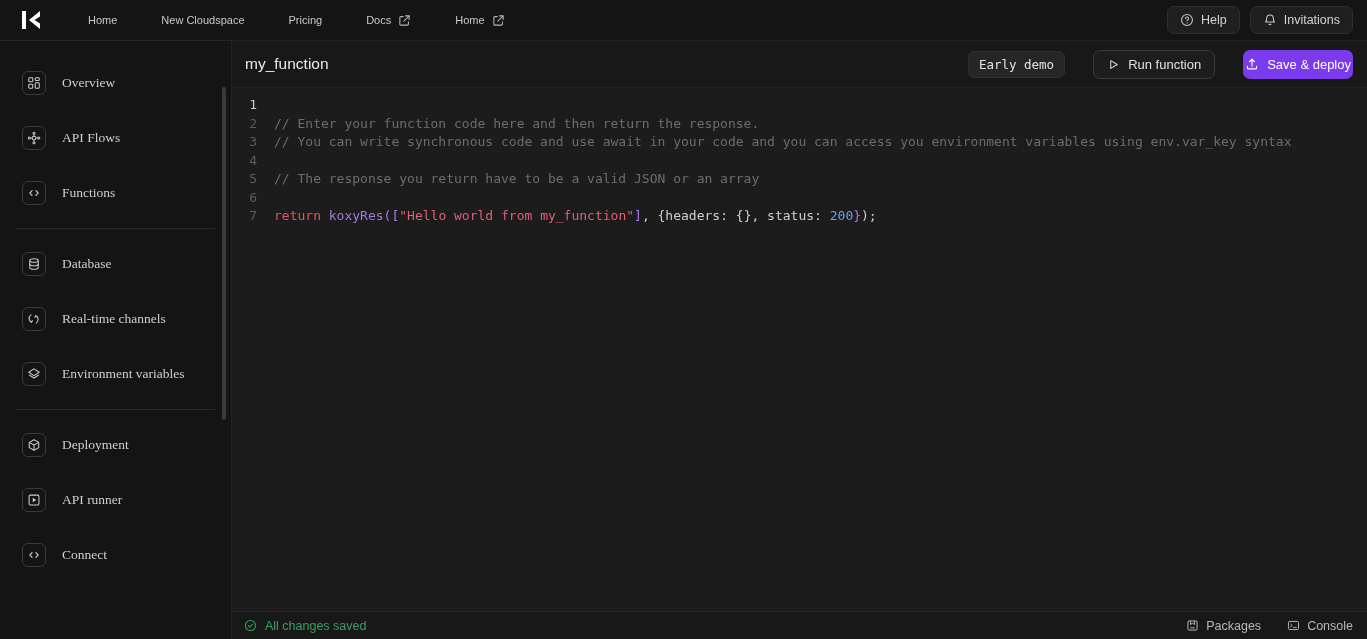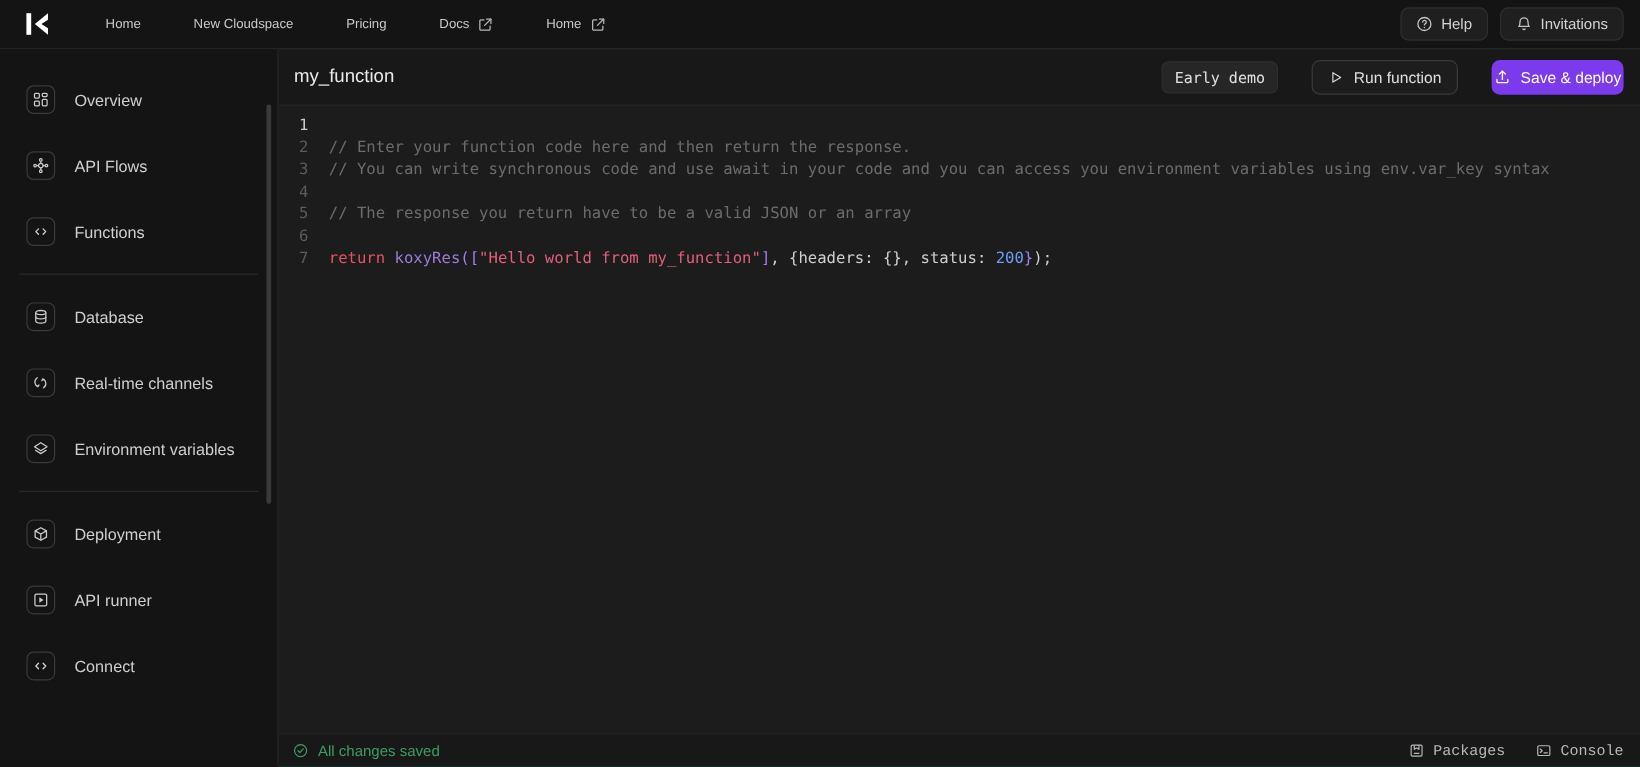--- a/index.html
+++ b/index.html
@@ -35,21 +35,21 @@
 
   
   .body-row { display: flex; flex: 1; min-height: 0; }
 
   
   .sidebar {
     width: 232px; min-width: 232px; background: #141414;
     position: relative; overflow: hidden;
     border-right: 1px solid #232323;
   }
-  .sidebar-inner { padding-top: 10px; }
+  .sidebar-inner { padding-top: 10px; font-family: Liberation Serif, serif; }
   .side-item {
     display: flex; align-items: center; gap: 16px;
     height: 46px; margin: 9px 16px; padding: 0 6px;
     border-radius: 8px; cursor: pointer; color: #c5c5c5;
   }
   .side-ico {
     width: 24px; height: 24px; min-width: 24px;
     border: 1px solid #3a3a3a; border-radius: 6px;
     display: flex; align-items: center; justify-content: center;
     color: #cdcdcd;
@@ -110,21 +110,21 @@
   .c-plain   { color: #cfcfcf; }
   .c-num     { color: #6f9ef8; }
 
   
   .statusbar {
     height: 28px; min-height: 28px; background: #181818;
     border-top: 1px solid #262626;
     display: flex; align-items: center; padding: 0 14px 0 12px;
   }
   .status-saved { display: flex; align-items: center; gap: 8px; color: #3d9e63; font-size: 12.5px; }
-  .status-right { margin-left: auto; display: flex; align-items: center; gap: 26px; font-family: Liberation Mono, monospace; }
+  .status-right { margin-left: auto; display: flex; align-items: center; gap: 26px; }
   .status-btn {
     display: flex; align-items: center; gap: 7px; color: #b8b8b8;
     font-size: 12.5px; cursor: pointer;
   }
   svg { display: block; }
 </style>
 </head>
 <body>
 
 <div class="app">

